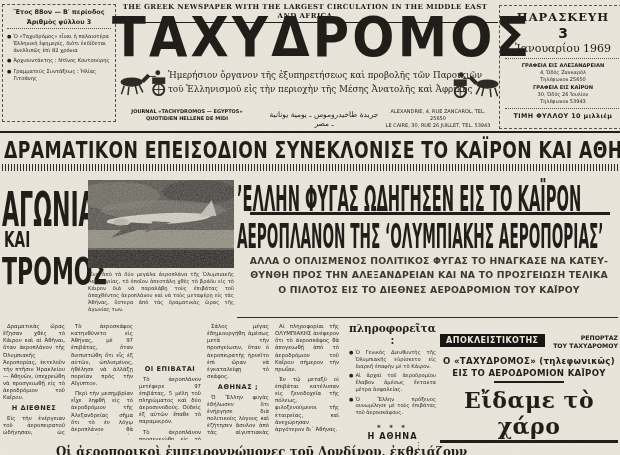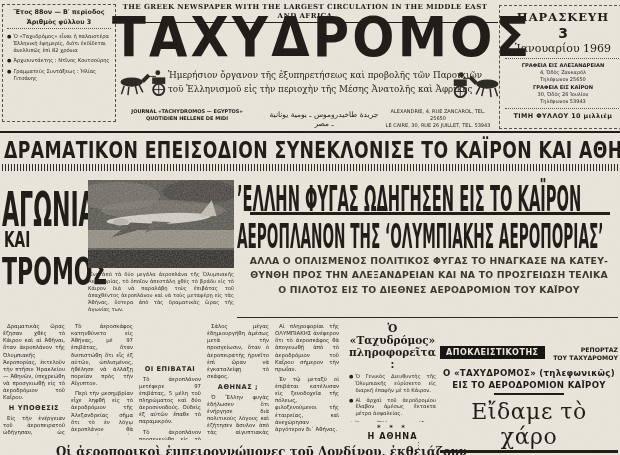--- a/index.html
+++ b/index.html
@@ -77,27 +77,27 @@
   .c5{left:275px;width:64px;}
 
   .informed{left:349px;top:322px;width:87px;height:100px;overflow:hidden;}
   .informed-head{font-family:"DejaVu Serif",serif;font-weight:bold;font-size:10.5px;line-height:1.15;text-align:center;}
   .inf-item{display:flex;gap:2px;font-size:5.2px;line-height:1.3;text-align:justify;margin-top:3px;color:#28241f;}
   .athens{left:349px;top:424px;width:87px;text-align:center;}
   .athens-stars{font-size:7px;font-weight:bold;letter-spacing:3px;}
   .athens-l{font-weight:bold;font-size:8.2px;letter-spacing:1px;line-height:1.2;}
 
   
-  .exclusive{left:440px;top:346px;width:178px;}
+  .exclusive{left:440px;top:334px;width:178px;}
   .badge-row{display:flex;align-items:flex-start;}
   .badge{background:#131110;color:#efe9db;font-size:8px;font-weight:bold;padding:2px 6px;letter-spacing:.5px;}
   .reportage{margin-left:auto;text-align:right;font-size:6.2px;font-weight:bold;line-height:1.25;}
   .kicker{margin-top:5px;text-align:center;font-size:8.6px;font-weight:bold;letter-spacing:.3px;line-height:1.4;}
   .kicker-rule{width:70px;height:2px;background:#1d1a16;margin:2px auto 0;}
-  .exc-h{font-family:"DejaVu Serif",serif;font-weight:normal;font-size:22px;text-align:center;
+  .exc-h{font-family:"DejaVu Serif",serif;font-weight:bold;font-size:22px;text-align:center;
          border-bottom:3px solid #1d1a16;padding-bottom:1px;margin-top:4px;letter-spacing:.5px;}
 
   
   .bottom-banner{left:56px;top:440px;width:362px;height:22px;background:#e9e5da;display:flex;align-items:center;}
   .bottom-headline{font-family:"DejaVu Serif",serif;font-weight:bold;font-size:13.5px;white-space:nowrap;
                    transform:scaleX(0.88);transform-origin:0 50%;}
 
   .page-grain{left:0;top:0;width:620px;height:455px;pointer-events:none;opacity:.05;}
 </style>
 </head>
@@ -223,21 +223,21 @@
   <div class="abs story-h2">ΑΕΡΟΠΛΑΝΟΝ ΤΗΣ ‘ΟΛΥΜΠΙΑΚΗΣ ΑΕΡΟΠΟΡΙΑΣ’</div>
   <div class="abs story-deck">
     <div>ΑΛΛΑ Ο ΟΠΛΙΣΜΕΝΟΣ ΠΟΛΙΤΙΚΟΣ ΦΥΓΑΣ ΤΟ ΗΝΑΓΚΑΣΕ ΝΑ ΚΑΤΕΥ-</div>
     <div>ΘΥΝΘΗ ΠΡΟΣ ΤΗΝ ΑΛΕΞΑΝΔΡΕΙΑΝ ΚΑΙ ΝΑ ΤΟ ΠΡΟΣΓΕΙΩΣΗ ΤΕΛΙΚΑ</div>
     <div>Ο ΠΙΛΟΤΟΣ ΕΙΣ ΤΟ ΔΙΕΘΝΕΣ ΑΕΡΟΔΡΟΜΙΟΝ ΤΟΥ ΚΑΪΡΟΥ</div>
   </div>
   <div class="abs story-rule2"></div>
 
   <div class="abs bcol c1">
     <p>Δραματικὰς ὥρας ἔζησαν χθὲς τὸ Κάιρον καὶ αἱ Ἀθῆναι, ὅταν ἀεροπλάνον τῆς Ὀλυμπιακῆς Ἀεροπορίας, ἐκτελοῦν τὴν πτῆσιν Ἡρακλείου — Ἀθηνῶν, ὑπεχρεώθη νὰ προσγειωθῇ εἰς τὸ ἀεροδρόμιον τοῦ Καΐρου.</p>
-    <div class="subhead">Η ΥΠΟΘΕΣΙΣ</div>
+    <div class="subhead">Η ΔΙΕΘΝΕΣ</div>
     <p>Εἰς τὴν ἐνέργειαν τοῦ ἀεροπειρατοῦ ὡδήγησαν, ὡς φαίνεται, καθαρῶς πολιτικοὶ λόγοι, τοὺς ὁποίους ὁ ἴδιος ἐξέθεσεν εἰς τὰς ἀρχάς.</p>
   </div>
   <div class="abs bcol c2">
     <p>Τὸ ἀεροσκάφος κατηυθύνετο εἰς Ἀθήνας, μὲ 97 ἐπιβάτας, ὅταν διεπιστώθη ὅτι εἷς ἐξ αὐτῶν, ὡπλισμένος, ἠθέλησε νὰ ἀλλάξῃ πορείαν πρὸς τὴν Αἴγυπτον.</p>
     <p>Περὶ τὴν μεσημβρίαν εἶχε ληφθῆ εἰς τὸ ἀεροδρόμιον τῆς Ἀλεξανδρείας σῆμα ὅτι τὸ ἐν λόγῳ ἀεροπλάνον θὰ προσεγειώνετο εἰς τὴν πόλιν μας, ἀλλὰ τελικῶς τοῦτο προσεγειώθη εἰς τὸ Κάιρον.</p>
   </div>
   <div class="abs bcol c3">
     <div class="subhead">ΟΙ ΕΠΙΒΑΤΑΙ</div>
     <p>Τὸ ἀεροπλάνον μετέφερε 97 ἐπιβάτας, 5 μέλη τοῦ πληρώματος καὶ δύο ἀεροσυνοδούς. Οὐδεὶς ἐξ αὐτῶν ἔπαθε τὸ παραμικρόν.</p>
     <p>Τὸ ἀεροπλάνον προσεγειώθη εἰς τὸ Διεθνὲς Ἀεροδρόμιον τοῦ Καΐρου τὴν 12.45 μεσημβρινήν, ἐν μέσῳ δρακοντείων μέτρων ἀσφαλείας.</p>
@@ -247,21 +247,20 @@
     <div class="subhead">ΑΘΗΝΑΣ ;</div>
     <p>Ὁ Ἕλλην φυγὰς ἐδήλωσεν ὅτι ἐνήργησε διὰ πολιτικοὺς λόγους καὶ ἐζήτησεν ἄσυλον ἀπὸ τὰς αἰγυπτιακὰς ἀρχάς.</p>
   </div>
   <div class="abs bcol c5">
     <p>Αἱ πληροφορίαι τῆς ΟΛΥΜΠΙΑΚΗΣ ἀνέφερον ὅτι τὸ ἀεροσκάφος θὰ ἀπογειωθῇ ἀπὸ τὸ ἀεροδρόμιον τοῦ Καΐρου σήμερον τὴν πρωΐαν.</p>
     <p>Ἐν τῷ μεταξὺ οἱ ἐπιβάται κατέλυσαν εἰς ξενοδοχεῖα τῆς πόλεως, φιλοξενούμενοι τῆς ἑταιρείας, καὶ ἀνεχώρησαν ἀργότερον δι᾽ Ἀθήνας.</p>
   </div>
 
   <div class="abs informed">
     <div class="informed-head">
-      <div>Ὁ «Ταχυδρόμος»</div>
       <div>πληροφορεῖται :</div>
     </div>
     <div class="inf-item">
       <span class="blt">●</span>
       <span>Ὁ Γενικὸς Διευθυντὴς τῆς Ὀλυμπιακῆς εὑρίσκετο εἰς διαρκῆ ἐπαφὴν μὲ τὸ Κάιρον.</span>
     </div>
     <div class="inf-item">
       <span class="blt">●</span>
       <span>Αἱ ἀρχαὶ τοῦ ἀεροδρομίου ἔλαβον ἀμέσως ἔκτακτα μέτρα ἀσφαλείας.</span>
     </div>

